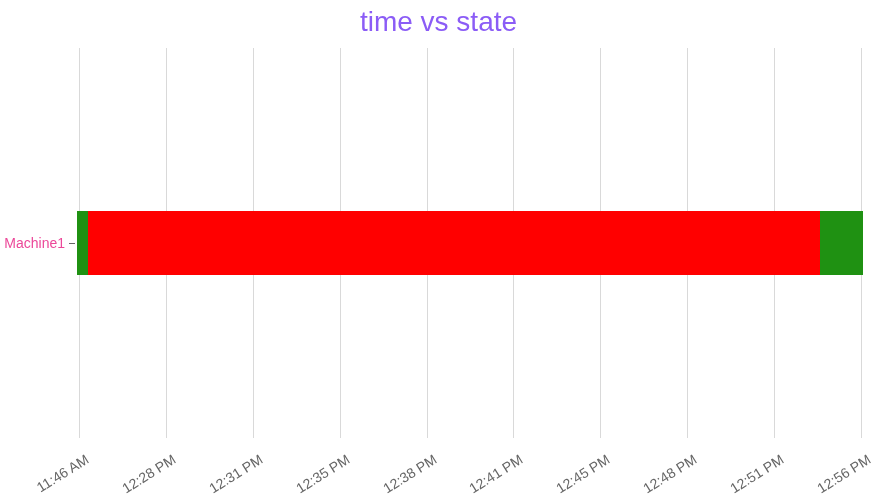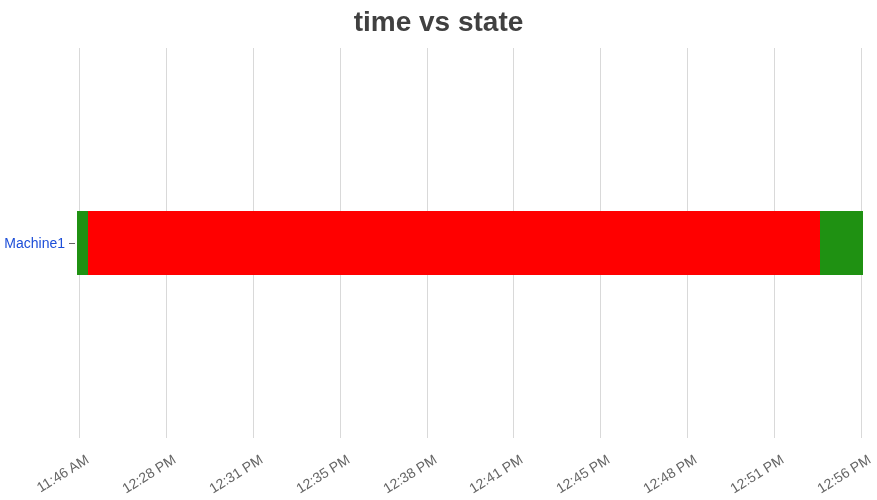--- a/index.html
+++ b/index.html
@@ -7,22 +7,22 @@
       font-family: "Trebuchet MS", "Lucida Sans Unicode", "Lucida Grande", sans-serif;
       background: #fff;
       width: 877px;
       height: 500px;
       position: relative;
       overflow: hidden;
     }
     .chart-title {
       text-align: center;
       font-size: 28px;
-      font-weight: 700;
-      color: #404040;
+      font-weight: 400;
+      color: #8b5cf6;
       padding-top: 6px;
       padding-bottom: 6px;
     }
     .plot-area {
       position: absolute;
       left: 75px;
       top: 48px;
       width: 790px;
       height: 390px;
     }
@@ -30,21 +30,21 @@
       position: absolute;
       top: 0;
       bottom: 0;
       width: 0;
       border-left: 1px solid #d9d9d9;
     }
     .y-label {
       position: absolute;
       left: 0;
       font-size: 14px;
-      color: #1d4ed8;
+      color: #ec4899;
       transform: translateY(-50%);
       white-space: nowrap;
     }
     .y-tick {
       position: absolute;
       width: 6px;
       height: 0;
       border-top: 1px solid #666;
     }
     .bar-track {

